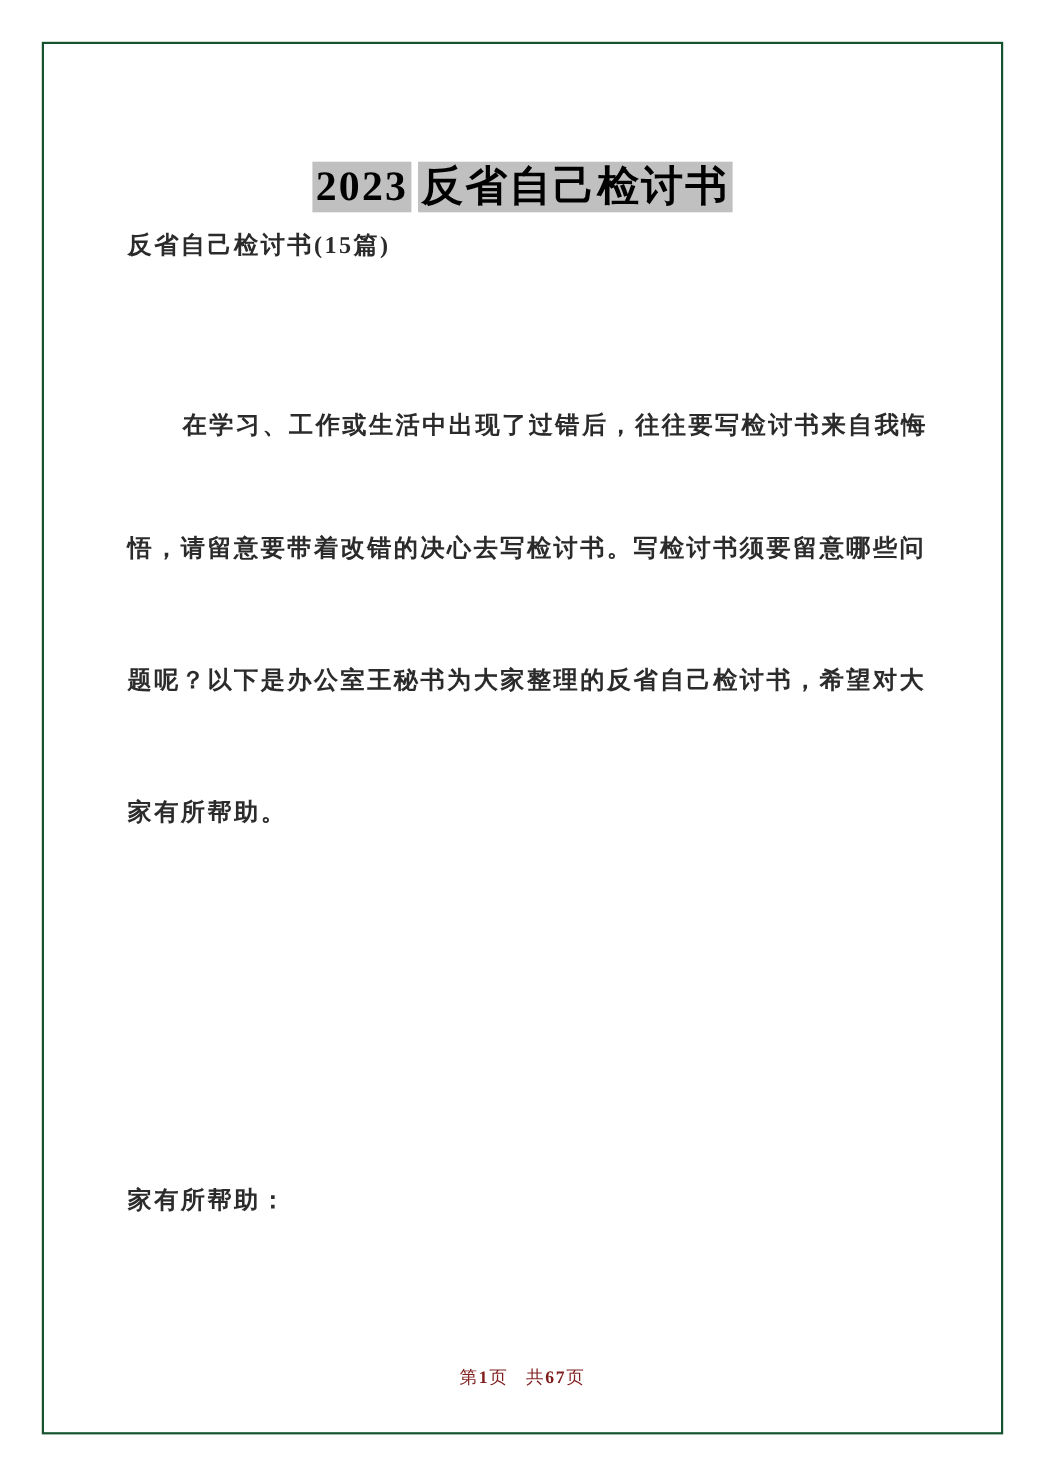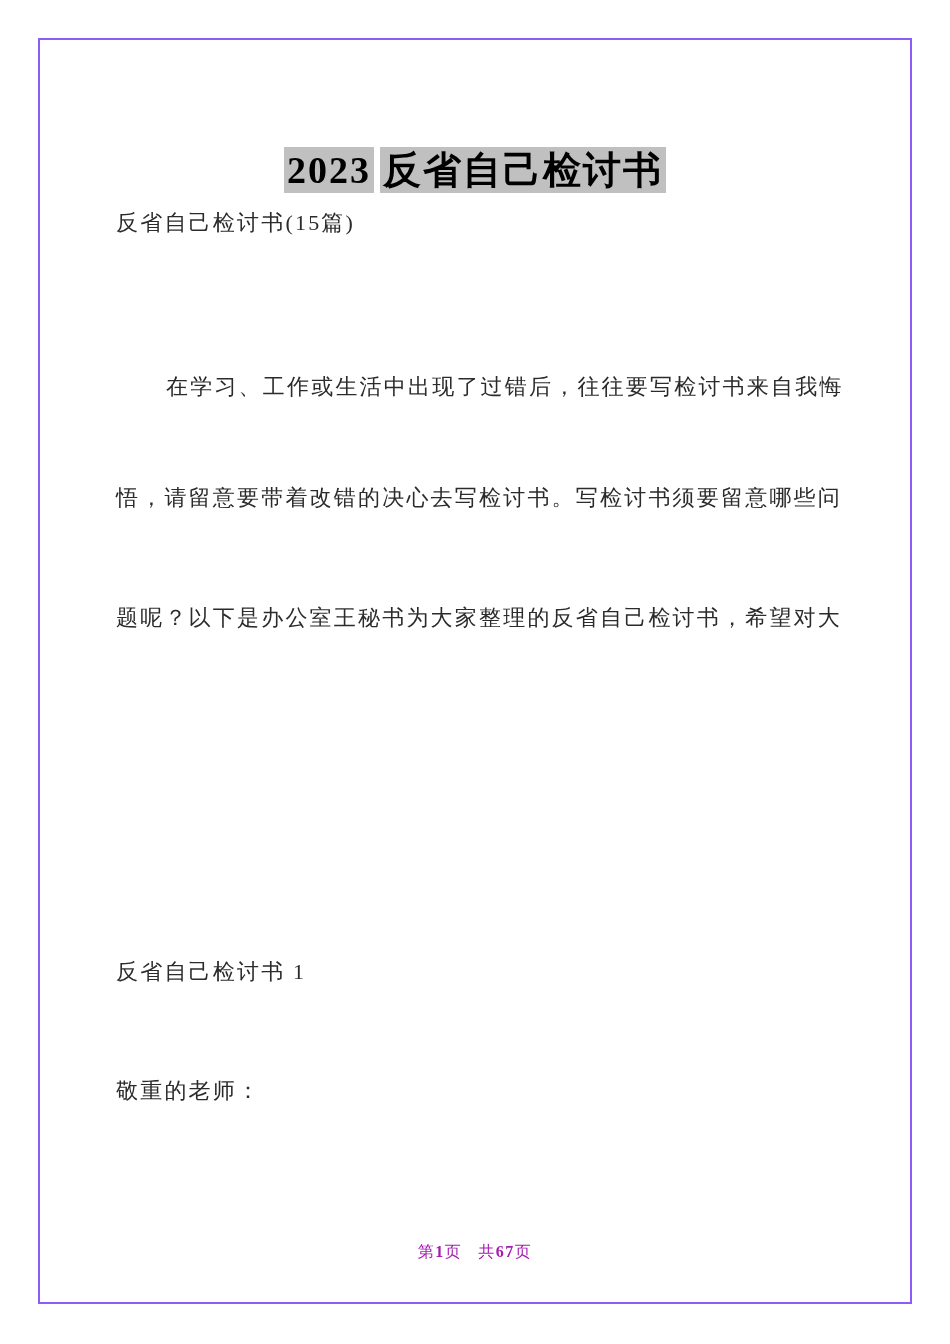--- a/index.html
+++ b/index.html
@@ -15,21 +15,21 @@
     font-family: "Liberation Serif", "DejaVu Serif", serif;
     color: #1a1a1a;
     overflow: hidden;
   }
   .page-border {
     position: absolute;
     left: 38px;
     top: 38px;
     width: 870px;
     height: 1262px;
-    border: 2px solid #8b5cf6;
+    border: 2px solid #14532d;
     background: #ffffff;
   }
   .title-line {
     position: absolute;
     top: 82px;
     left: 0;
     width: 100%;
     text-align: center;
     font-size: 38px;
     line-height: 46px;
@@ -45,39 +45,39 @@
     margin-right: 6px;
   }
   .doc-text {
     position: absolute;
     left: 76px;
     width: 734px;
     font-size: 22px;
     line-height: 30px;
     letter-spacing: 2.2px;
     color: #2b2b2b;
-    font-weight: normal;
+    font-weight: bold;
     white-space: nowrap;
   }
   .subtitle   { top: 168px; }
   .line-1     { top: 310px; padding-left: 50px; }
   .line-2     { top: 421px; }
   .line-3     { top: 541px; }
   .line-4     { top: 661px; }
   .section-heading { top: 917px; }
   .salutation { top: 1036px; }
   .footer {
     position: absolute;
     top: 1202px;
     left: 0;
     width: 100%;
     text-align: center;
     font-size: 16px;
     letter-spacing: 1.5px;
-    color: #a21caf;
+    color: #7f1d1d;
     white-space: nowrap;
   }
   .footer .group { display: inline; }
   .footer .group + .group { margin-left: 16px; }
   .footer b { font-weight: bold; }
 </style>
 </head>
 <body>
 
 <div class="canvas">
@@ -88,23 +88,23 @@
     </h1>
 
     <div class="doc-text subtitle">反省自己检讨书(15篇)</div>
 
     <p class="doc-text line-1">在学习、工作或生活中出现了过错后，往往要写检讨书来自我悔</p>
 
     <p class="doc-text line-3">题呢？以下是办公室王秘书为大家整理的反省自己检讨书，希望对大</p>
 
     <p class="doc-text line-2">悟，请留意要带着改错的决心去写检讨书。写检讨书须要留意哪些问</p>
 
+    <p class="doc-text line-4">家有所帮助。</p>
 
-    <div class="doc-text section-heading">反省自己检讨书 1</div>
 
-    <div class="doc-text salutation">敬重的老师：</div>
+    <div class="doc-text salutation">家有所帮助：</div>
 
     <div class="footer">
       <span class="group"><span>第</span><b>1</b><span>页</span></span><span class="group"><span>共</span><b>67</b><span>页</span></span>
     </div>
 
   </div>
 </div>
 
 </body></html>

